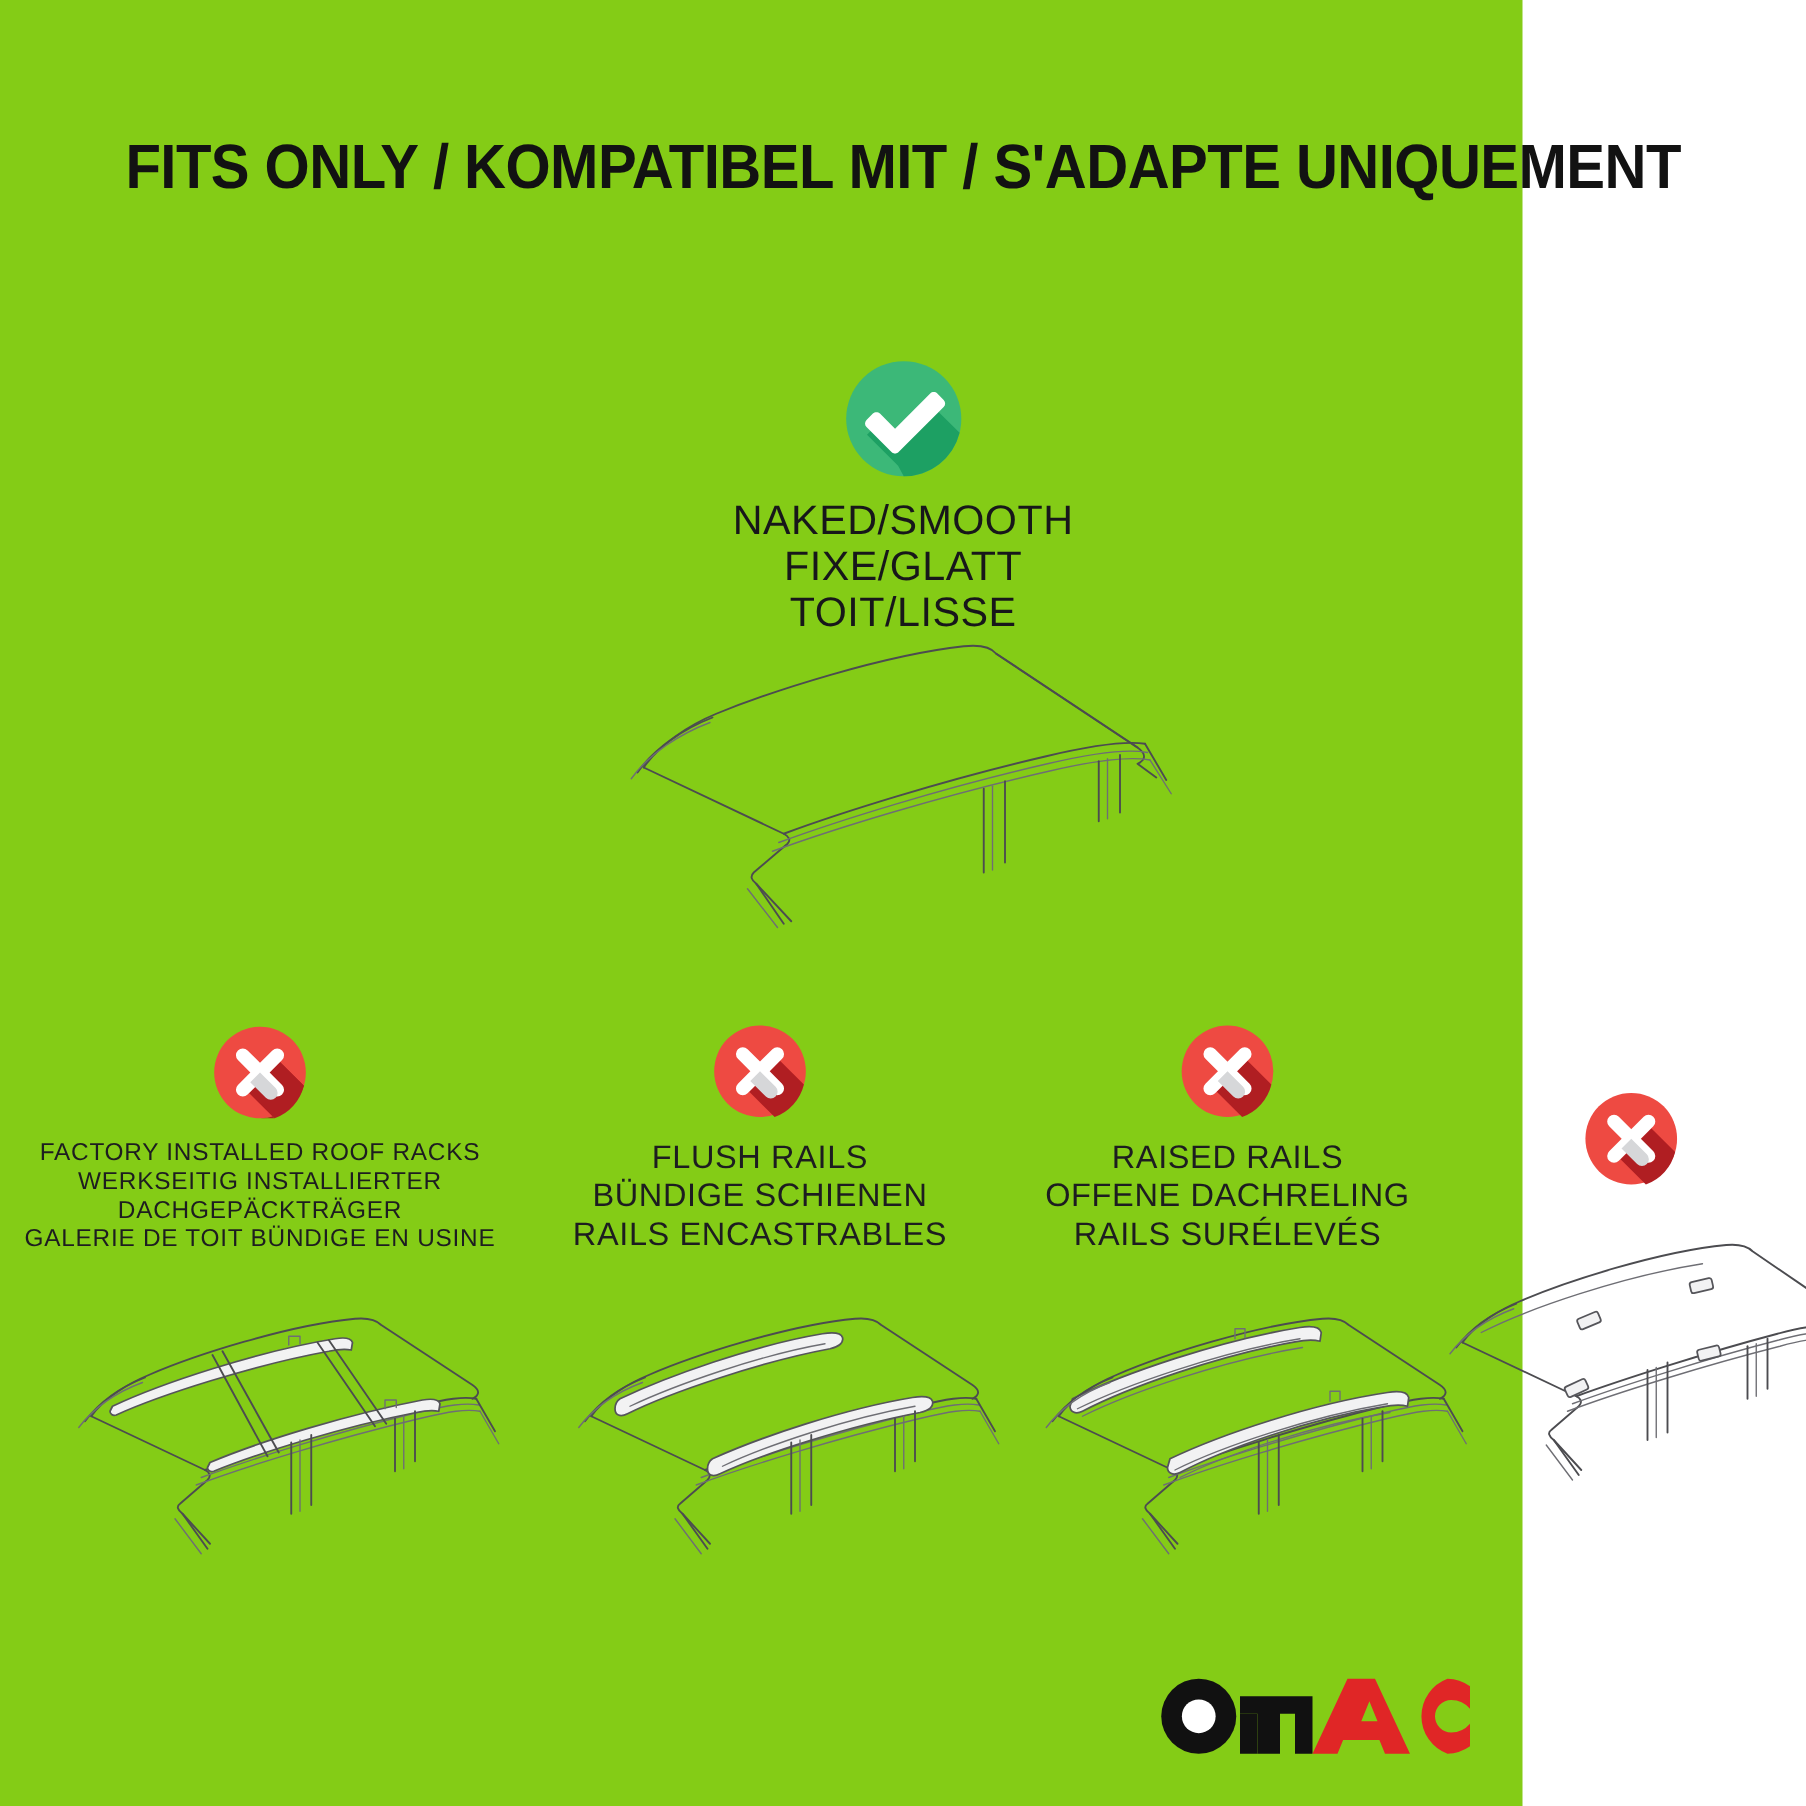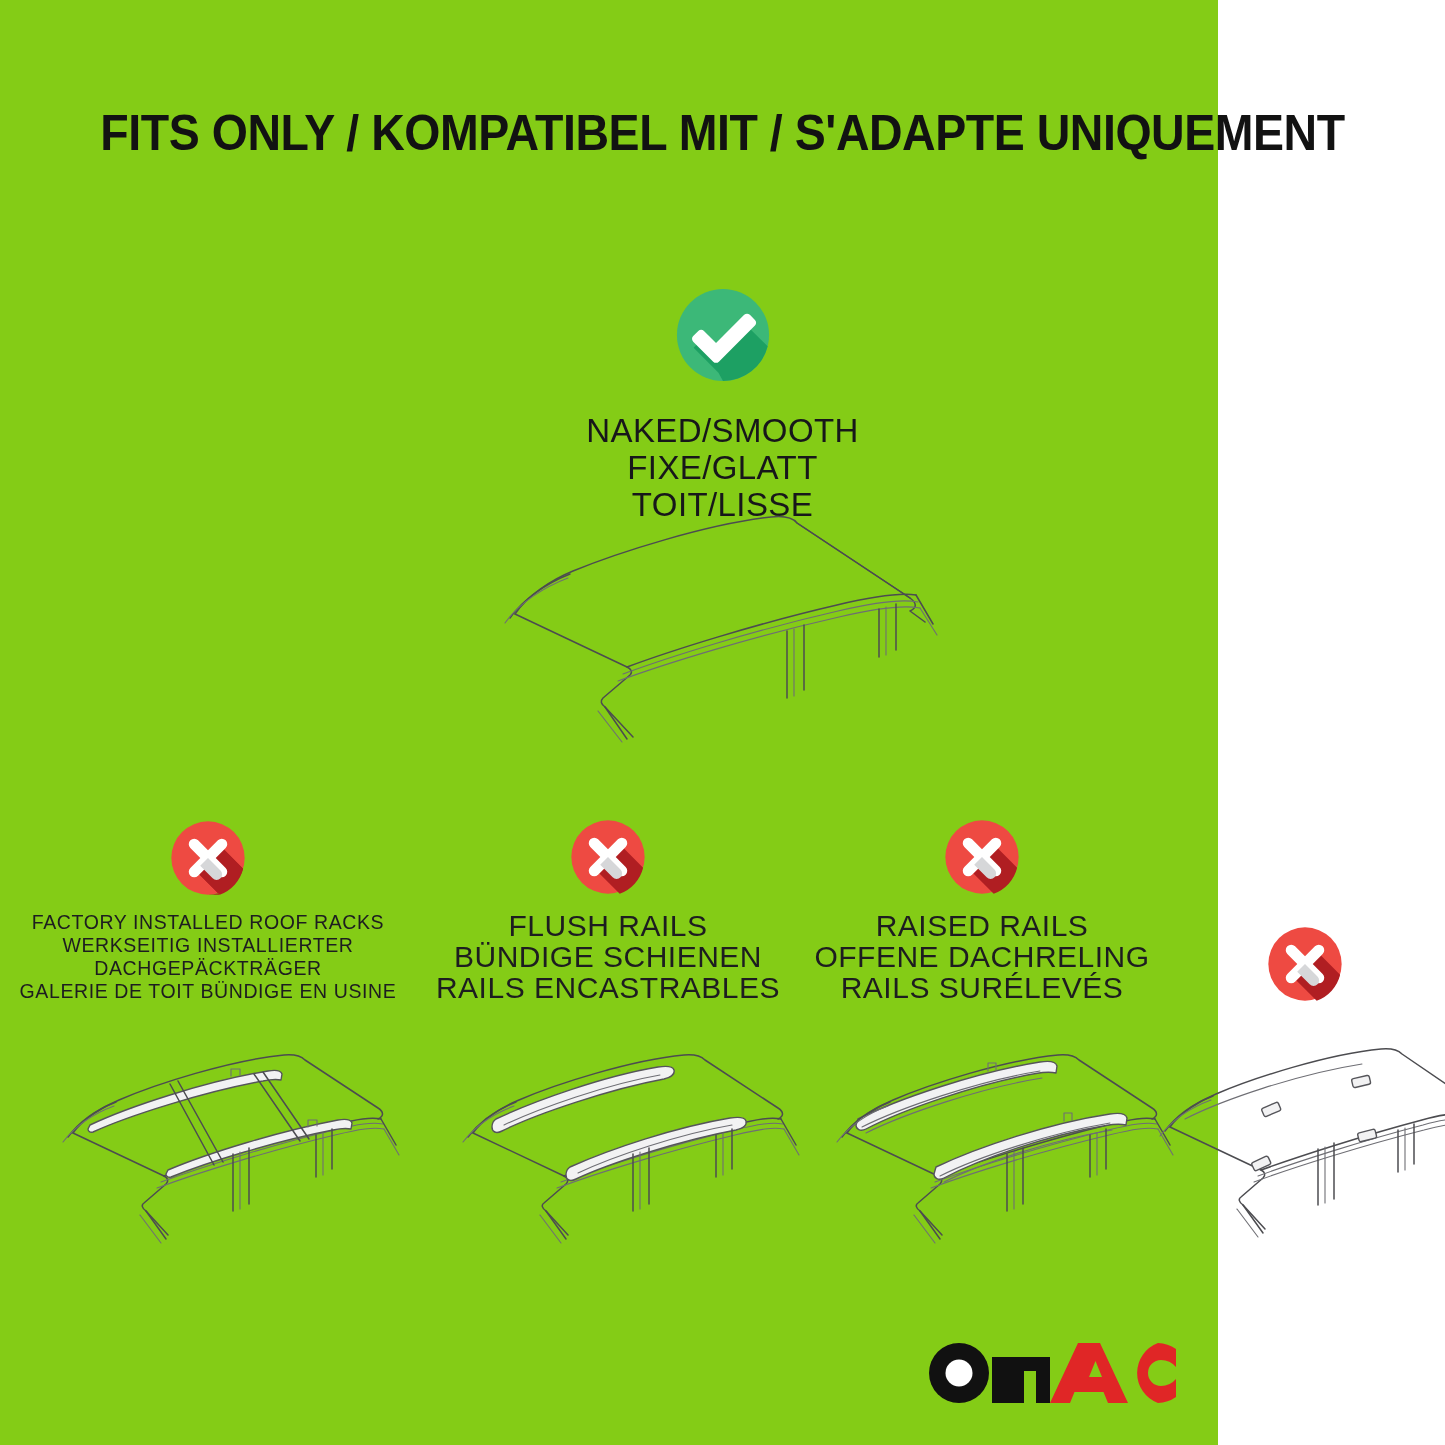--- a/index.html
+++ b/index.html
@@ -41,21 +41,21 @@
     top: 286px;
     left: 0;
     width: 1445px;
     display: flex;
     flex-direction: column;
     align-items: center;
   }
   .check-icon { width: 98px; height: 98px; display:block; }
 
   .top-caption {
-    margin-top: 28px;
+    margin-top: 13px;
     text-align: center;
     font-size: 33px;
     line-height: 37px;
     letter-spacing: 0.4px;
     color: #17171a;
     font-weight: 400;
   }
   .top-caption div { white-space: nowrap; }
 
   .top-illus {
@@ -66,21 +66,21 @@
     height: 250px;
   }
 
   
   .grid {
     position: absolute;
     top: 818px;
     left: 0;
     width: 1445px;
     display: flex;
-    align-items: flex-end;
+    align-items: center;
   }
   .col {
     display: flex;
     flex-direction: column;
     align-items: center;
   }
   .col-1 { width: 400px; margin-left: 8px; }
   .col-2 { width: 372px; margin-left: 14px; }
   .col-3 { width: 360px; margin-left: 8px; }
   .col-4 { width: 270px; margin-left: 8px; }
@@ -89,21 +89,21 @@
 
   .col-caption {
     margin-top: 14px;
     text-align: center;
     color: #1d1d20;
     font-weight: 400;
   }
   .col-caption div { white-space: nowrap; }
 
   .cap-small { font-size: 19.5px; line-height: 23px; letter-spacing: 0.6px; }
-  .cap-mid   { font-size: 30px;   line-height: 31px; letter-spacing: 0.5px; }
+  .cap-mid   { font-size: 26px;   line-height: 31px; letter-spacing: 0.5px; }
 
   .col-illus { margin-top: 12px; }
 
   
   .logo {
     position: absolute;
     right: 42px;
     bottom: 38px;
     width: 250px;
     height: 74px;

